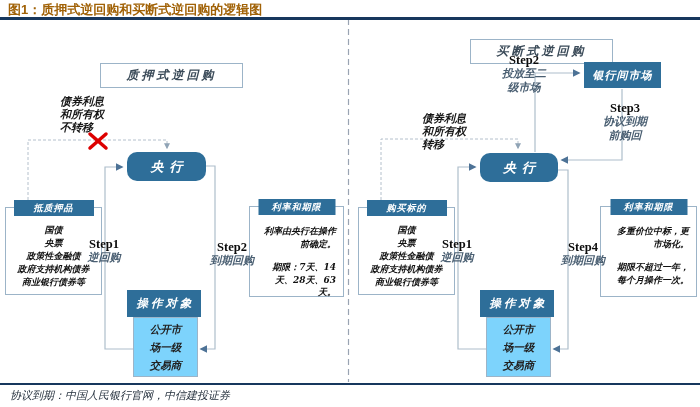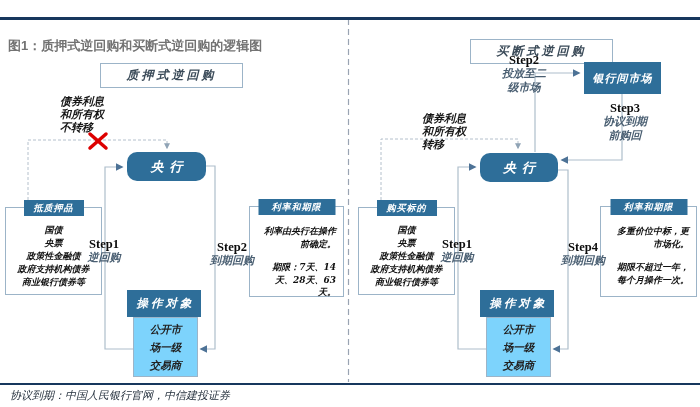--- a/index.html
+++ b/index.html
@@ -1,39 +1,39 @@
 <!DOCTYPE html>
 <html style="--accent: #2e6e99; --rule: #17375d; --cross: #dd0000; --border: #9cb4c8; --line: #aebecb; --arrow: #4d7296;"><head>
 <meta charset="utf-8">
 <style>
   html,body{margin:0;padding:0;background:#fff;}
   .page{position:relative;width:700px;height:407px;background:#fff;overflow:hidden;
         font-family:"DejaVu Serif",serif;}
   .abs{position:absolute;}
   .title{left:8px;top:1px;font-family:"Liberation Sans",sans-serif;
-         font-weight:bold;font-size:13px;color:#737373;margin-top:36px;}
+         font-weight:bold;font-size:13px;color:#a16207;}
   .rule-top{left:0;top:17px;width:700px;height:3px;background:var(--rule,#17375d);}
   .rule-bottom{left:0;top:383px;width:700px;height:2px;background:var(--rule,#17375d);}
   .footer{left:10px;top:388px;font-size:11px;font-style:italic;color:#1f2b38;
           font-family:"DejaVu Serif",serif;}
   .hdrbox{height:23px;width:141px;background:#fff;border:1px solid var(--border,#9cb4c8);
           display:flex;align-items:center;justify-content:center;font-size:12px;
           font-style:italic;font-weight:bold;color:#3a4a58;letter-spacing:3px;}
   .bluebox{background:var(--accent,#2e6e99);color:#fff;display:flex;align-items:center;
            justify-content:center;font-weight:bold;font-style:italic;}
   .cb{width:79px;height:29px;font-size:13px;letter-spacing:6px;text-indent:6px;border-radius:10px;}
-  .ib{width:77px;height:32px;font-size:11px;letter-spacing:1px;}
+  .ib{width:77px;height:26px;font-size:11px;letter-spacing:1px;}
   .op{width:74px;height:27px;font-size:11.5px;letter-spacing:3px;text-indent:3px;}
   .whitebox{background:#7dd3fc;border:1px solid var(--border,#9cb4c8);}
   .dealer{width:63px;height:58px;display:flex;flex-direction:column;align-items:center;
           justify-content:center;font-size:10.5px;font-style:italic;font-weight:bold;
           color:#222;line-height:18px;}
   .infobox{background:#fff;border:1px solid var(--border,#9cb4c8);}
   .infolabel{position:absolute;left:50%;top:-8px;transform:translateX(-50%);
-             width:60px;height:16px;font-size:9px;letter-spacing:1px;}
+             width:80px;height:16px;font-size:9px;letter-spacing:1px;}
   .items{padding-top:16px;text-align:center;font-size:9px;font-weight:bold;
          font-style:italic;color:#111;line-height:13px;}
   .ratetext{padding:18px 7px 0 8px;font-size:9px;font-weight:bold;font-style:italic;
             color:#111;line-height:12.5px;text-align:right;}
   .ratetext .p2{margin-top:11px;}
   .note{font-size:11px;font-weight:bold;font-style:italic;
         color:#151515;line-height:13px;width:80px;}
   .steplbl{font-family:"Liberation Serif",serif;font-weight:bold;font-size:12.5px;
            color:#0c0c0c;line-height:13px;}
   .stepdesc{font-size:11px;font-style:italic;font-weight:bold;color:#4a5f72;

